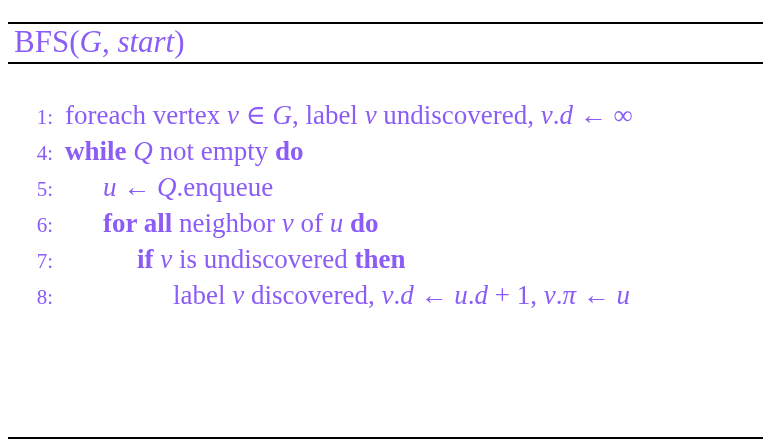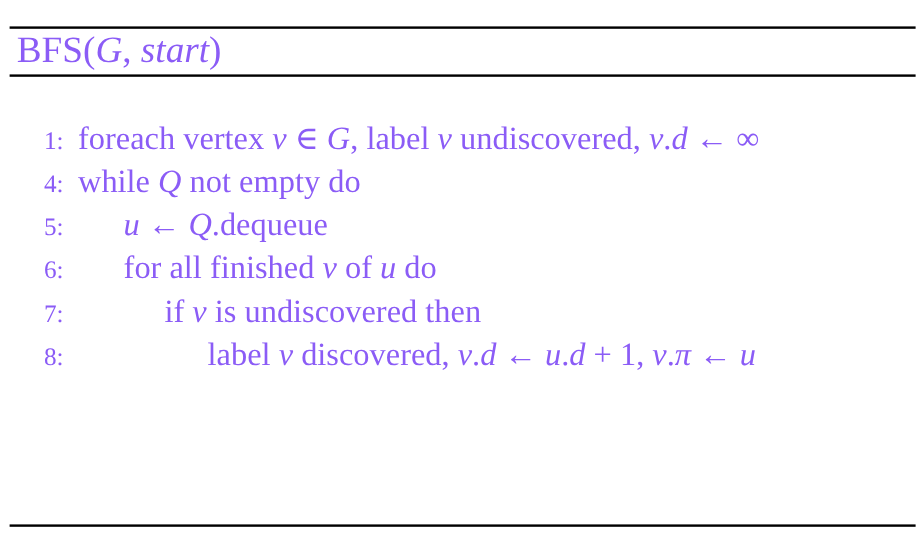--- a/index.html
+++ b/index.html
@@ -60,31 +60,31 @@
   .line-content {
     padding-left: 12px;
   }
   .indent-0 { margin-left: 0; }
   .indent-1 { margin-left: 38px; }
   .indent-2 { margin-left: 72px; }
   .indent-3 { margin-left: 108px; }
 
   .seg-r { font-style: normal; font-weight: normal; }
   .seg-i { font-style: italic; font-weight: normal; }
-  .seg-b { font-style: normal; font-weight: normal; }
+  .seg-b { font-style: normal; font-weight: bold; }
 </style>
 </head>
 <body>
 
 <div class="page">
   <div class="rule rule-top"></div>
   <div class="algo-header"><span class="seg-r">BFS(</span><span class="seg-i">G</span><span class="seg-r">, </span><span class="seg-i">start</span><span class="seg-r">)</span></div>
   <div class="rule rule-mid"></div>
   <div class="algo-lines">
       <div class="code-line"><span class="line-number">1:</span><span class="line-content indent-0"><span class="seg-r">foreach vertex </span><span class="seg-i">v</span><span class="seg-r"> ∈ </span><span class="seg-i">G</span><span class="seg-r">, label </span><span class="seg-i">v</span><span class="seg-r"> undiscovered, </span><span class="seg-i">v</span><span class="seg-r">.</span><span class="seg-i">d</span><span class="seg-r"> ← ∞</span></span></div>
       <div class="code-line"><span class="line-number">4:</span><span class="line-content indent-0"><span class="seg-b">while</span><span class="seg-r"> </span><span class="seg-i">Q</span><span class="seg-r"> not empty </span><span class="seg-b">do</span></span></div>
-      <div class="code-line"><span class="line-number">5:</span><span class="line-content indent-1"><span class="seg-i">u</span><span class="seg-r"> ← </span><span class="seg-i">Q</span><span class="seg-r">.dequeue</span></span></div>
-      <div class="code-line"><span class="line-number">6:</span><span class="line-content indent-1"><span class="seg-b">for all</span><span class="seg-r"> finished </span><span class="seg-i">v</span><span class="seg-r"> of </span><span class="seg-i">u</span><span class="seg-r"> </span><span class="seg-b">do</span></span></div>
+      <div class="code-line"><span class="line-number">5:</span><span class="line-content indent-1"><span class="seg-i">u</span><span class="seg-r"> ← </span><span class="seg-i">Q</span><span class="seg-r">.enqueue</span></span></div>
+      <div class="code-line"><span class="line-number">6:</span><span class="line-content indent-1"><span class="seg-b">for all</span><span class="seg-r"> neighbor </span><span class="seg-i">v</span><span class="seg-r"> of </span><span class="seg-i">u</span><span class="seg-r"> </span><span class="seg-b">do</span></span></div>
       <div class="code-line"><span class="line-number">7:</span><span class="line-content indent-2"><span class="seg-b">if</span><span class="seg-r"> </span><span class="seg-i">v</span><span class="seg-r"> is undiscovered </span><span class="seg-b">then</span></span></div>
       <div class="code-line"><span class="line-number">8:</span><span class="line-content indent-3"><span class="seg-r">label </span><span class="seg-i">v</span><span class="seg-r"> discovered, </span><span class="seg-i">v</span><span class="seg-r">.</span><span class="seg-i">d</span><span class="seg-r"> ← </span><span class="seg-i">u</span><span class="seg-r">.</span><span class="seg-i">d</span><span class="seg-r"> + 1, </span><span class="seg-i">v</span><span class="seg-r">.</span><span class="seg-i">π</span><span class="seg-r"> ← </span><span class="seg-i">u</span></span></div>
     </div>
   <div class="rule rule-bottom"></div>
 </div>
 
 </body></html>

